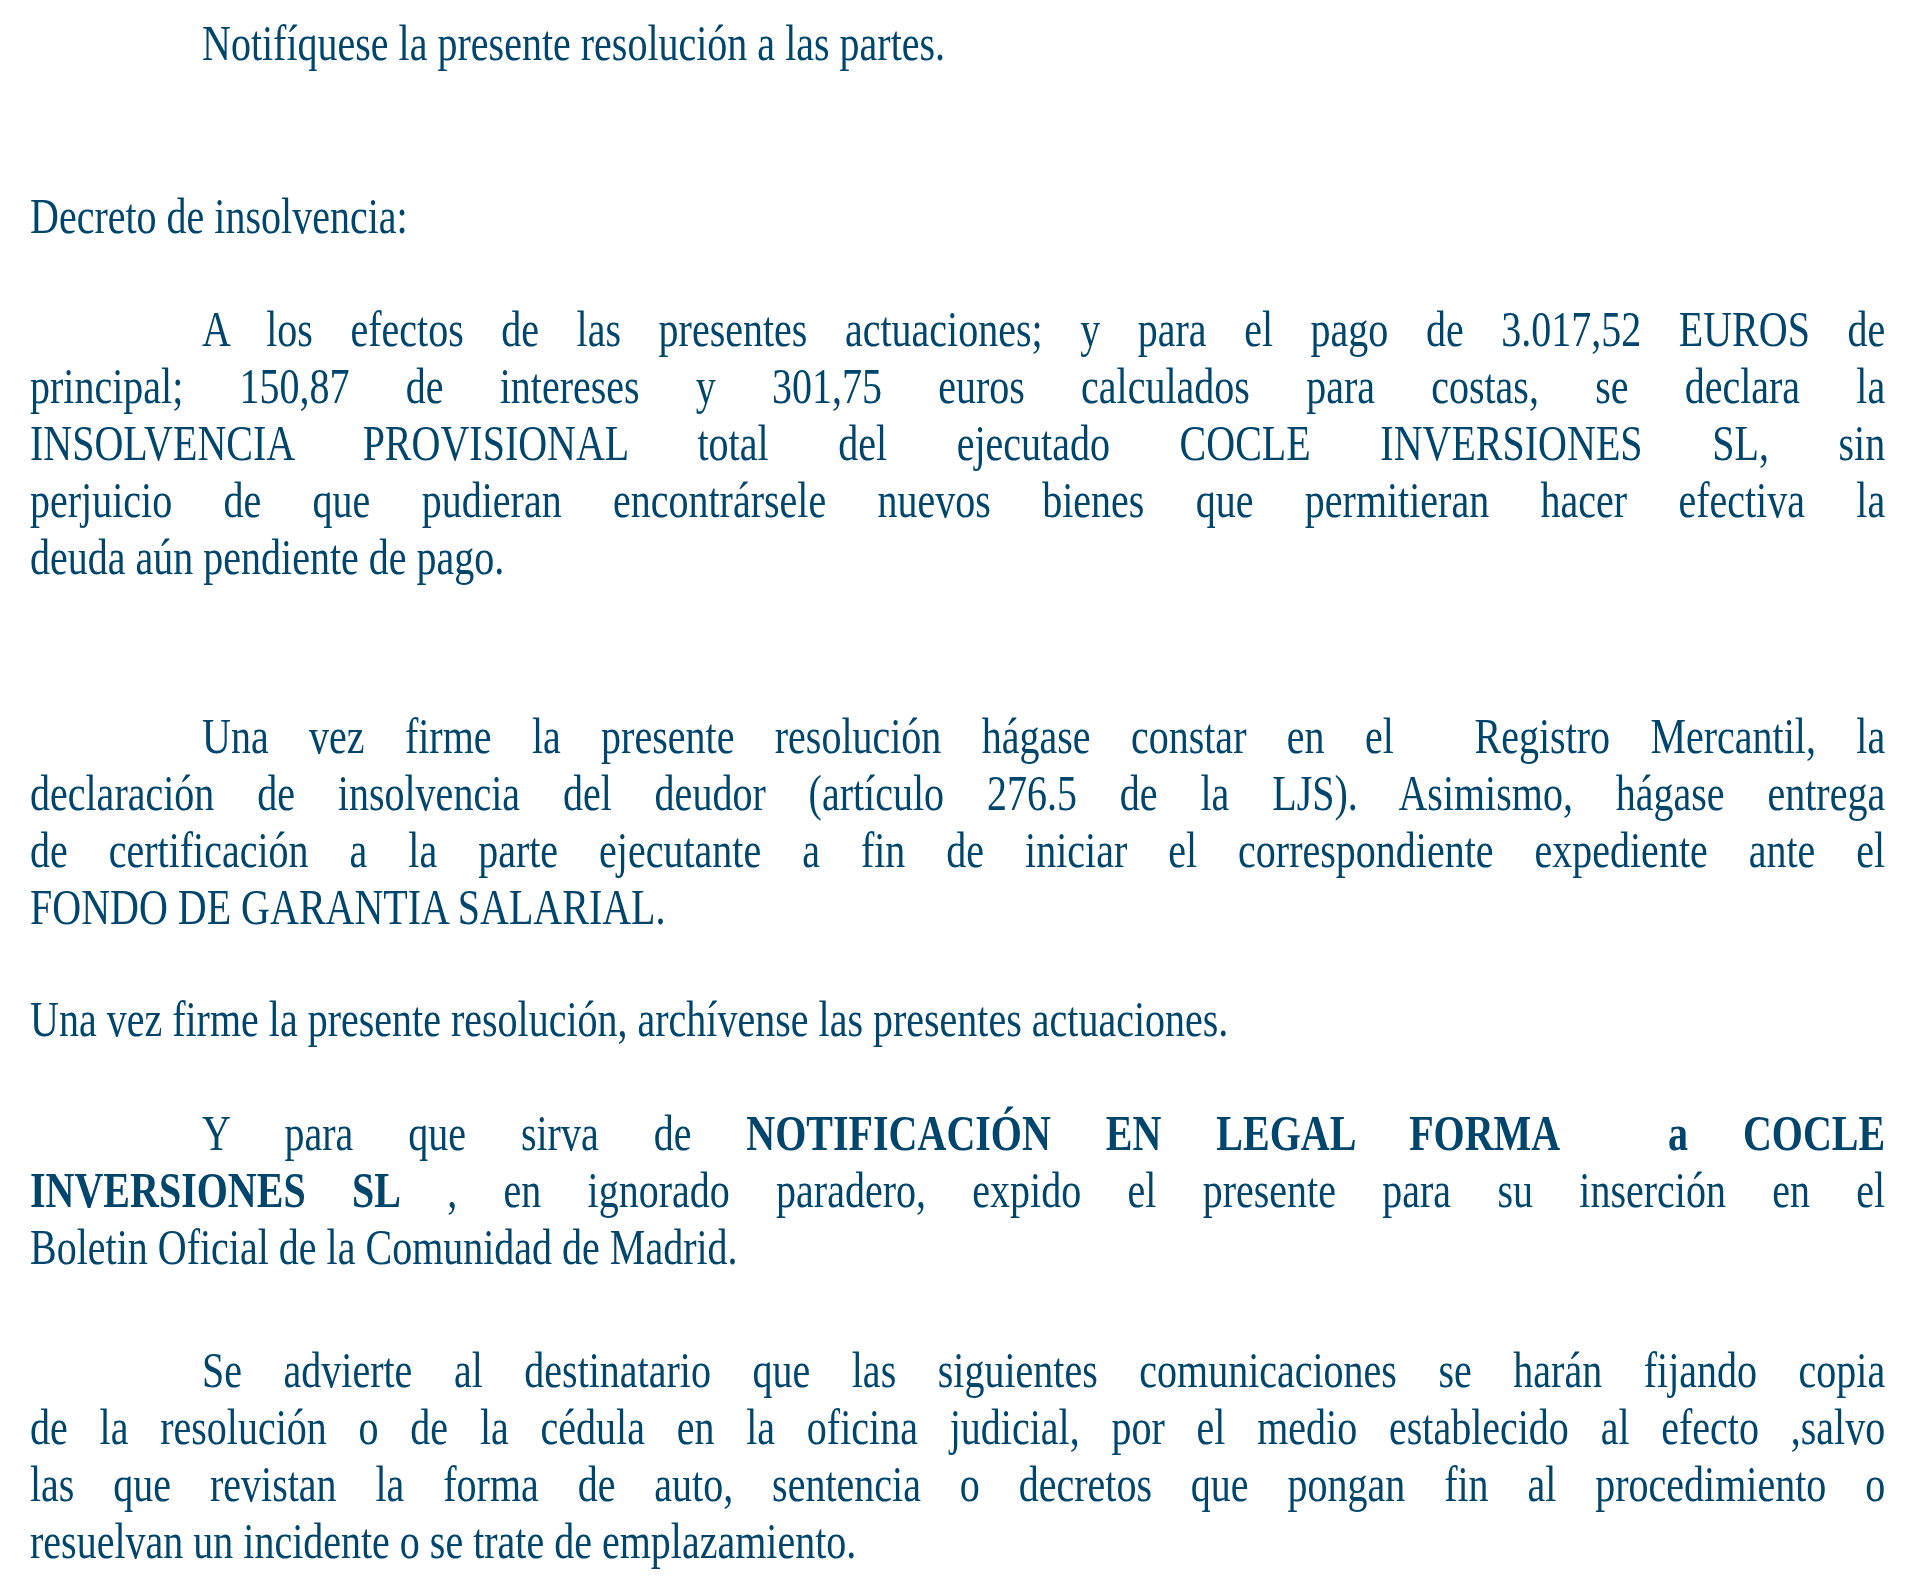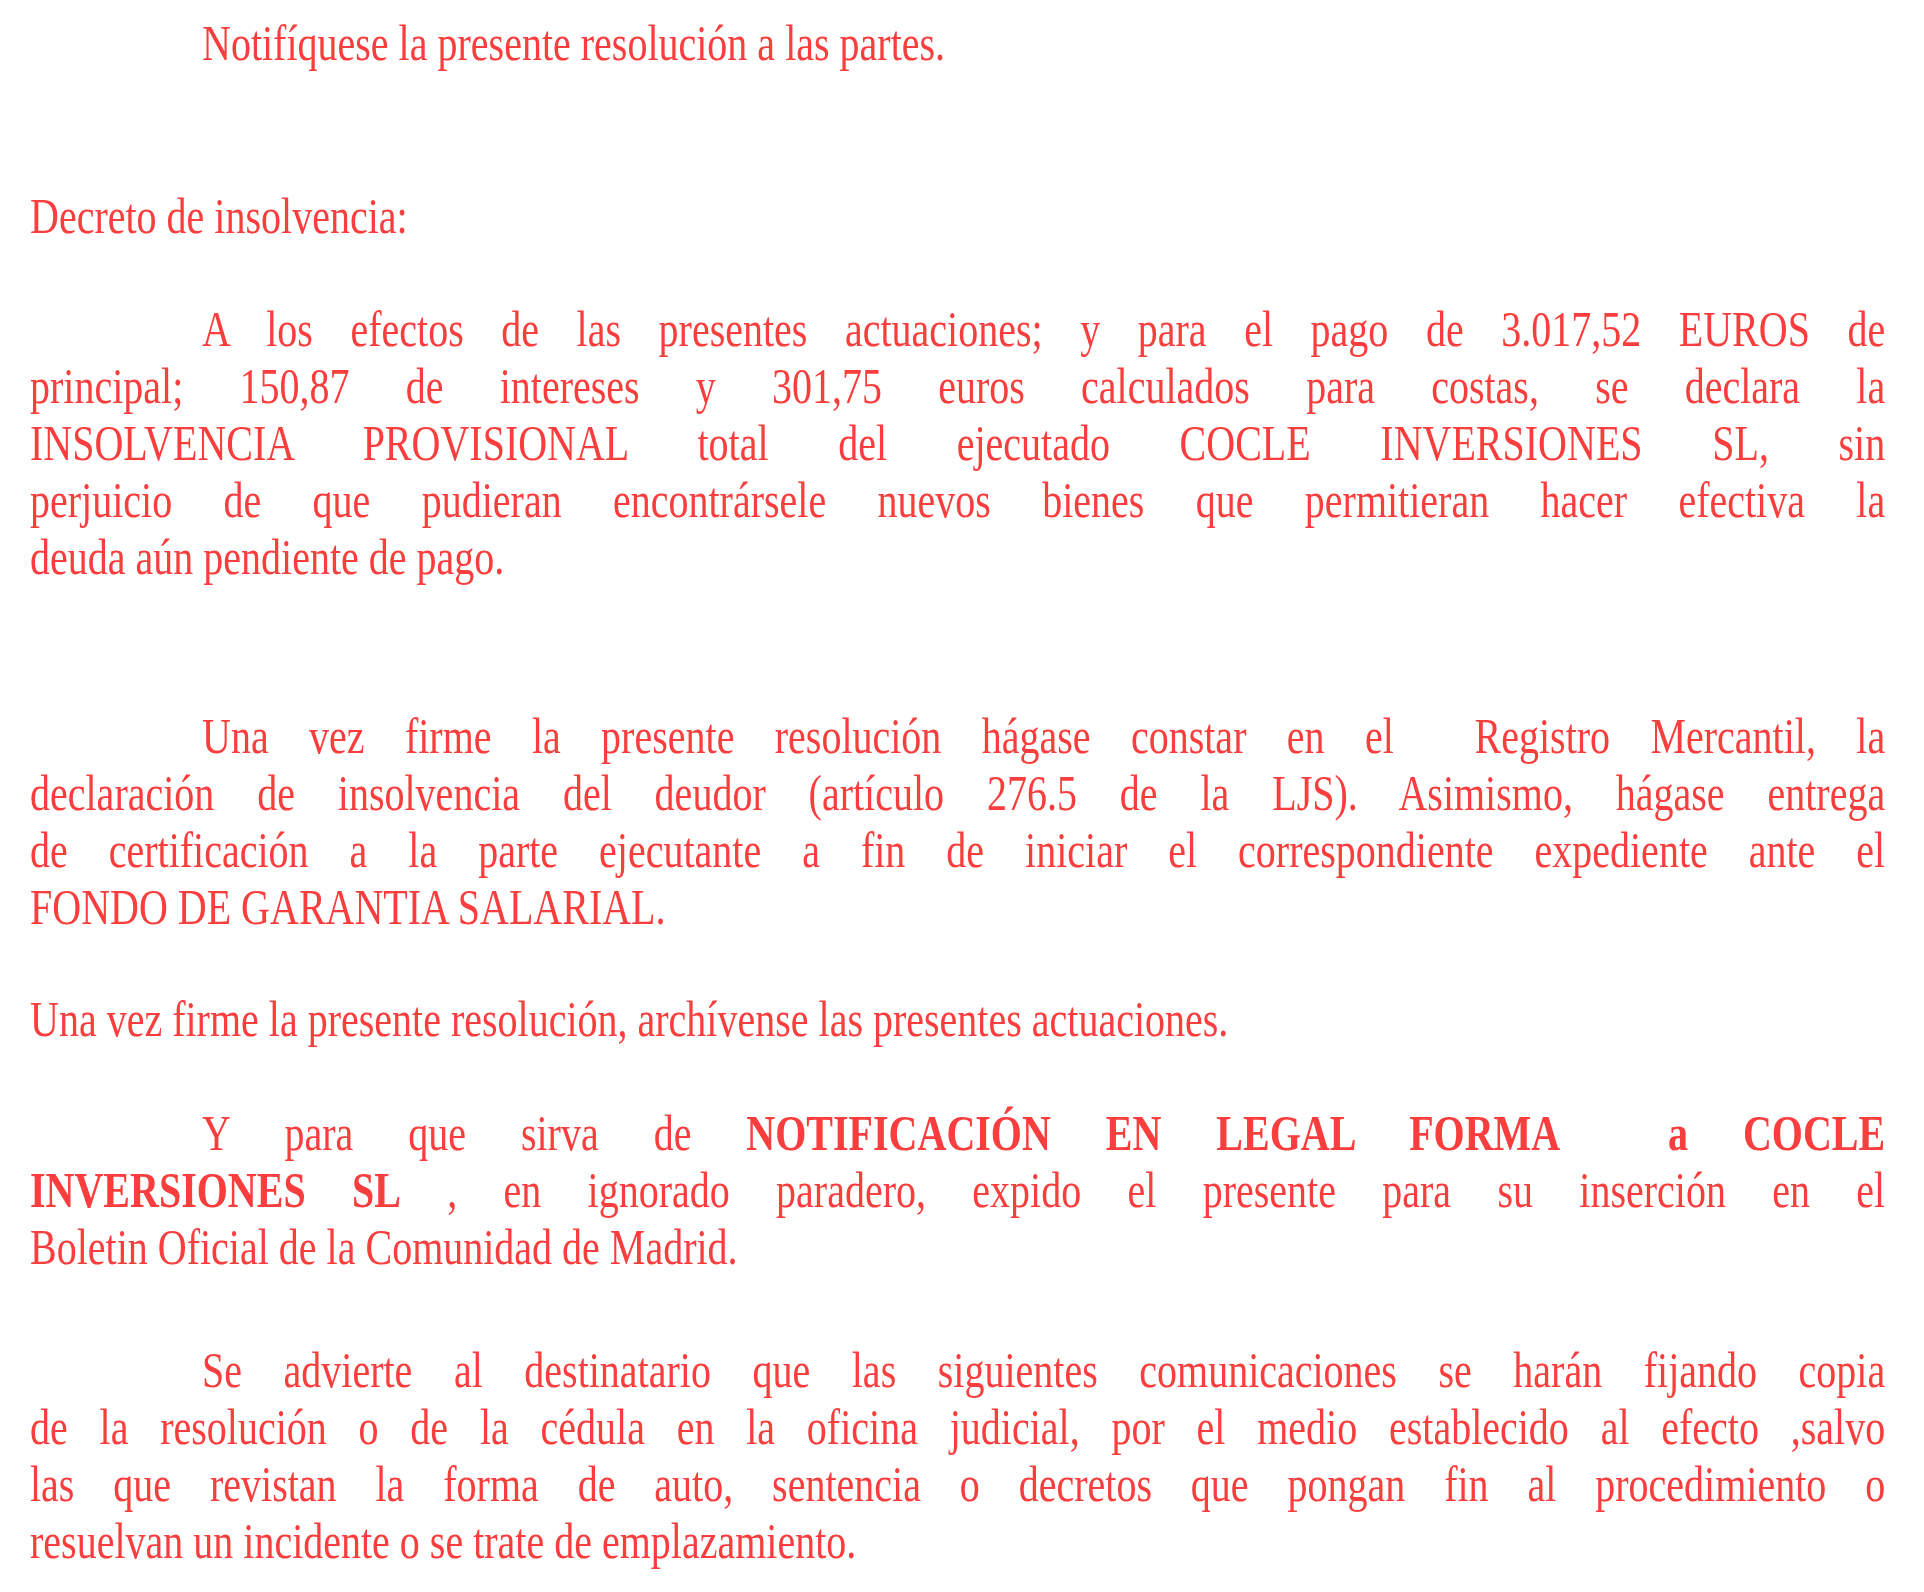--- a/index.html
+++ b/index.html
@@ -7,21 +7,21 @@
     padding: 0;
     background: #ffffff;
   }
   .page {
     position: relative;
     width: 1924px;
     height: 1592px;
     background: #ffffff;
     overflow: hidden;
     font-family: "Liberation Serif", "DejaVu Serif", serif;
-    color: #ef4444;
+    color: #0c4a6e;
     -webkit-font-smoothing: none;
   }
   
   .par {
     position: absolute;
     left: 30px;
     width: 2319px;
     transform: scaleX(0.8);
     transform-origin: 0 0;
     font-size: 50px;

